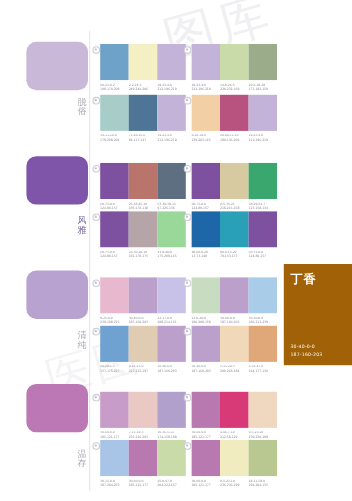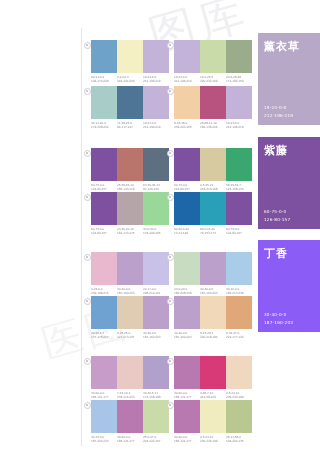--- a/index.html
+++ b/index.html
@@ -79,20 +79,30 @@
 </head>
 <body>
 
 <div class="page">
 
   <div class="watermark">图库</div>
   <div class="watermark2">医图</div>
 
   <div class="vrule"></div>
 
+  <div class="moodcol">
+      <div class="moodtab" style="top: 38px; background: rgb(201, 184, 216);"></div>
+      <div class="moodlabel" style="top: 88px; color: rgb(169, 167, 178);">脱俗</div>
+      <div class="moodtab" style="top: 142px; background: rgb(126, 85, 168);"></div>
+      <div class="moodlabel dark" style="top: 196px; color: rgb(122, 107, 160);">风雅</div>
+      <div class="moodtab" style="top: 246px; background: rgb(184, 162, 208);"></div>
+      <div class="moodlabel" style="top: 300px; color: rgb(169, 167, 178);">清纯</div>
+      <div class="moodtab" style="top: 349px; background: rgb(187, 120, 181);"></div>
+      <div class="moodlabel" style="top: 408px; color: rgb(169, 167, 178);">温存</div>
+    </div>
   <div class="groups">
       <div class="grp" style="top: 40px; left: 5px;">
         <div class="bullet"></div>
         <div class="sw">
           <i style="background: rgb(111, 162, 200);"></i>
           <i style="background: rgb(245, 239, 196);"></i>
           <i style="background: rgb(195, 179, 216);"></i>
         </div>
         <div class="codes">
           <span>
@@ -434,30 +444,20 @@
             <b>236-236-199</b>
           </span>
           <span>
             <b>28-11-58-0</b>
             <b>194-204-135</b>
           </span>
         </div>
       </div>
     </div>
   <div class="namecol">
-      <div class="panel" style="top: 33px; height: 92px; background: rgb(184, 168, 200);">
-        <div class="title">薰衣草</div>
-        <div class="pcode" style="bottom: 14px;">19-23-0-0</div>
-        <div class="pcode" style="bottom: 6px;">212-196-219</div>
-      </div>
-      <div class="panel" style="top: 137px; height: 92px; background: rgb(126, 80, 160);">
-        <div class="title">紫藤</div>
-        <div class="pcode" style="bottom: 14px;">60-75-0-0</div>
-        <div class="pcode" style="bottom: 6px;">126-80-157</div>
-      </div>
-      <div class="panel" style="top: 240px; height: 92px; background: #8b5cf6;">
+      <div class="panel" style="top: 240px; height: 92px; background: #a16207;">
         <div class="title">丁香</div>
         <div class="pcode" style="bottom: 14px;">30-40-0-0</div>
         <div class="pcode" style="bottom: 6px;">187-160-203</div>
       </div>
     </div>
 
 </div>
 
 </body></html>

